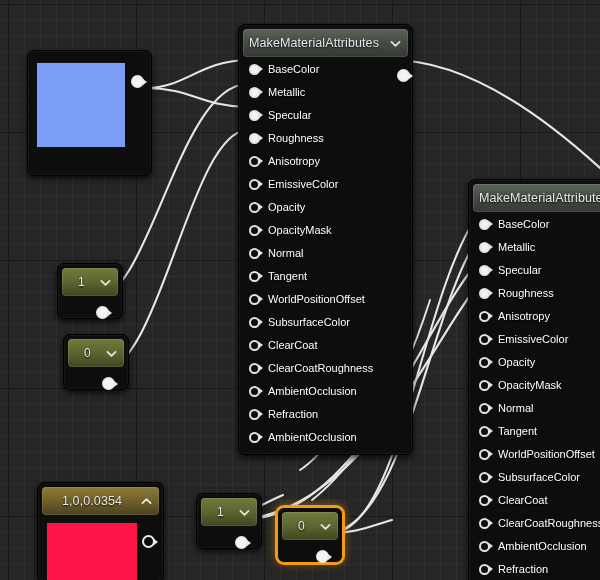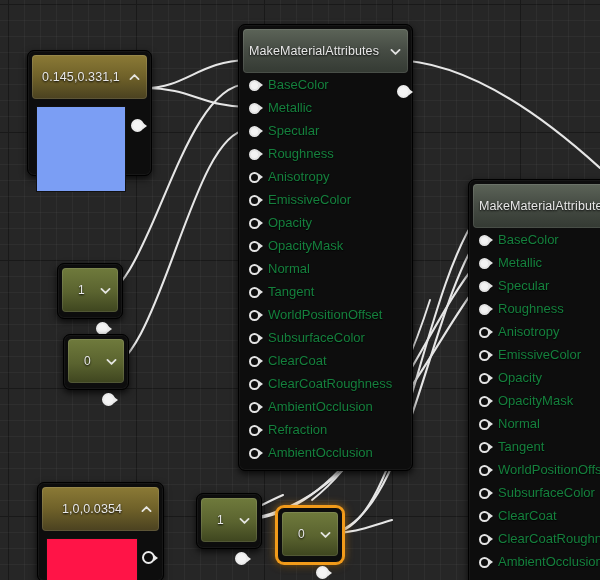--- a/index.html
+++ b/index.html
@@ -40,21 +40,21 @@
     box-sizing: border-box;
     padding: 4px 4px 6px 4px;
   }
 
   .node-header {
     position: relative;
     height: 20px;
     border-radius: 4px;
     display: flex;
     align-items: center;
-    padding: 12px 6px;
+    padding: 4px 6px;
     overflow: hidden;
   }
   .node-title {
     font-size: 12.5px;
     color: #e8e8e8;
     text-shadow: 0 1px 2px rgba(0,0,0,0.95);
     white-space: nowrap;
     flex: 1;
     letter-spacing: 0.1px;
   }
@@ -112,22 +112,22 @@
   .pin.connected .dot { background: #f2f2f2; }
   .pin .arrow {
     position: absolute;
     left: 10px; top: 3.5px;
     width: 0; height: 0;
     border-top: 3.5px solid transparent;
     border-bottom: 3.5px solid transparent;
     border-left: 4px solid #e4e4e4;
   }
   .pin-label {
-    font-size: 13px;
-    color: #15803d;
+    font-size: 11px;
+    color: #ffffff;
     white-space: nowrap;
     text-shadow: 0 1px 1px rgba(0,0,0,0.9);
   }
 
   
   .out-pin {
     position: absolute;
     width: 13px; height: 13px;
     border-radius: 50%;
     border: 2px solid #ececec;
@@ -443,26 +443,20 @@
               <span class="dot"></span>
               <span class="arrow"></span>
             </span>
             <span class="pin-label">Refraction</span>
           </div>
         </div>
     </div>
   </div>
 
   <div class="node" id="const-blue" style="left: 27px; top: 50px; width: 125px; height: 126px;">
-    <div class="node-header hdr-const">
-      <span class="node-title" style="text-align:center;">0.145,0.331,1</span>
-      <svg class="chevron" viewBox="0 0 16 16">
-          <path d="M3 10 L8 5 L13 10" stroke="#f0f0f0" stroke-width="2.2" fill="none" stroke-linecap="round" stroke-linejoin="round"></path>
-        </svg>
-    </div>
     <div class="node-body" style="height:98px;">
       <div class="swatch" id="swatch-blue" style="left: 4px; top: 7px; width: 90px; height: 86px; background: rgb(123, 158, 244);"></div>
       <div class="out-pin connected" style="right:3px; top:20px;">
         <span class="oarrow"></span>
       </div>
     </div>
   </div>
 
   <div class="node" id="const-red" style="left: 37px; top: 482px; width: 127px; height: 100px;">
     <div class="node-header hdr-const">

